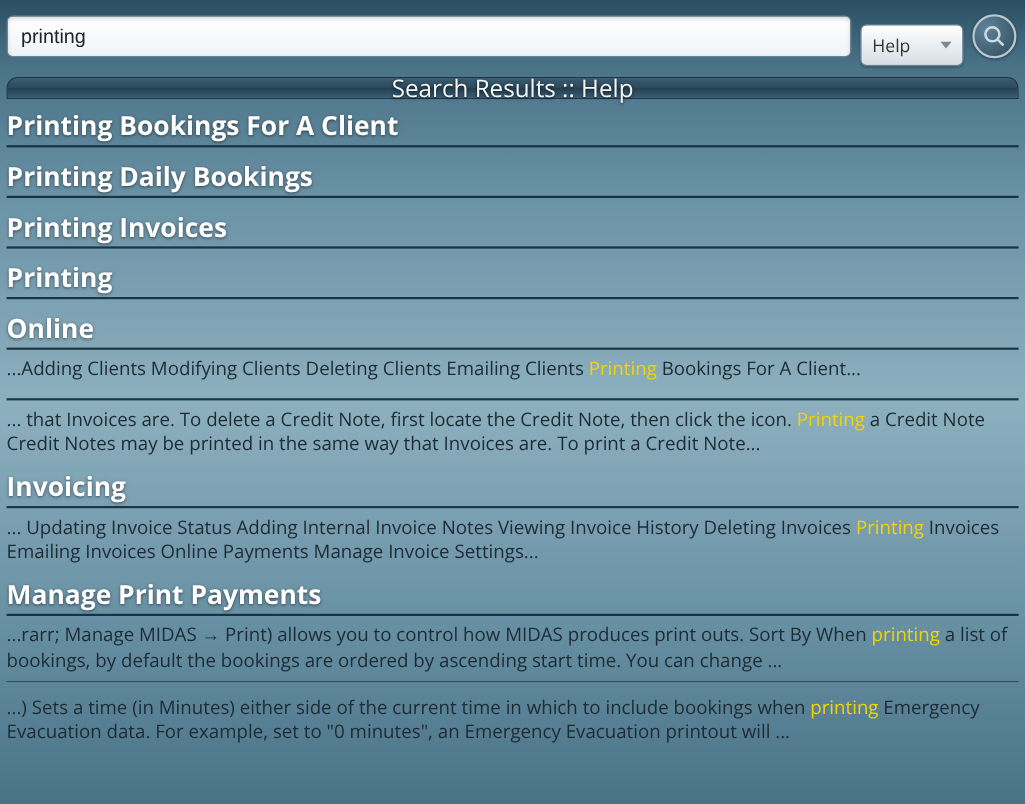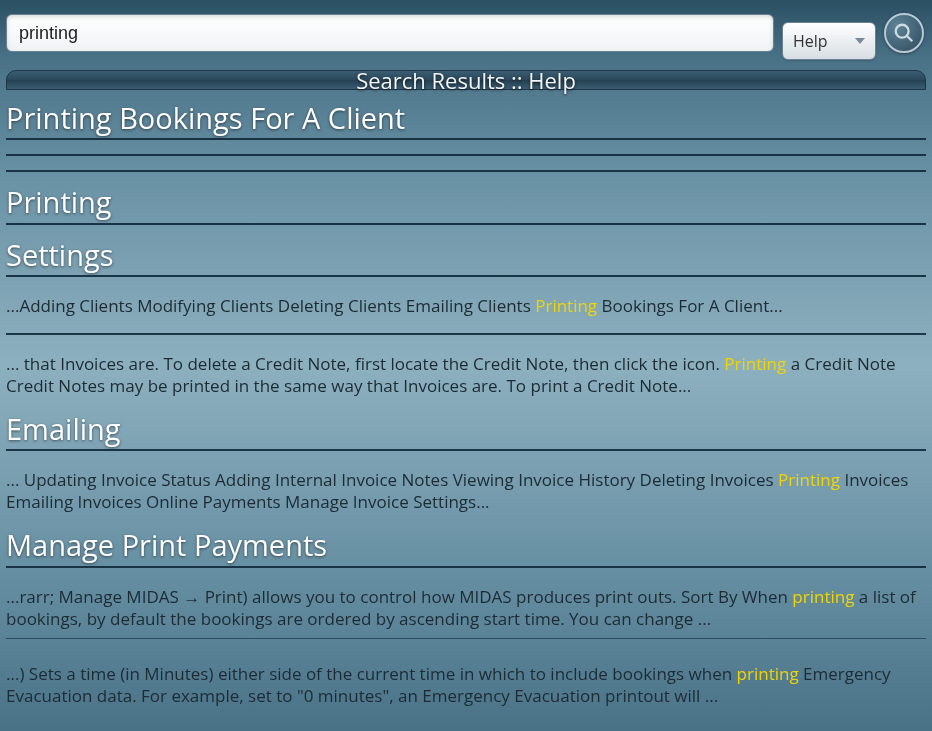--- a/index.html
+++ b/index.html
@@ -85,38 +85,38 @@
   }
 
   
   .results {
     padding: 4px 6px 0 6px;
   }
   .result {
     padding: 6px 0 6px 0;
   }
   .result-title {
-    font-size: 29px;
-    font-weight: 400;
+    font-size: 24px;
+    font-weight: 700;
     color: #ffffff;
     text-shadow: 0 1px 3px rgba(0,0,0,0.55);
     line-height: 1.25;
     cursor: pointer;
   }
   .result-rule {
     border: none;
     border-top: 2px solid #102a3a;
     margin-top: 2px;
     opacity: 0.9;
   }
   .snippet {
     font-size: 17px;
     color: #1c2b34;
     line-height: 1.3;
-    padding: 18px 2px 2px 0;
+    padding: 6px 2px 2px 0;
   }
   .snippet .hl { color: #f2d500; font-weight: 500; }
   .snippet-sep {
     border: none;
     border-top: 1px solid rgba(16,42,58,0.6);
     margin: 6px 0;
   }
 </style>
 </head>
 <body>
@@ -138,40 +138,42 @@
 <div class="titlebar">
   <span>Search Results :: Help</span>
 </div>
 
 <div class="results" id="results">
     <div class="result">
       <div class="result-title">Printing Bookings For A Client</div>
       <hr class="result-rule">
     </div>
     <div class="result">
+      <div class="result-title">Printing Daily Bookings</div>
       <hr class="result-rule">
     </div>
     <div class="result">
+      <div class="result-title">Printing Invoices</div>
       <hr class="result-rule">
     </div>
     <div class="result">
       <div class="result-title">Printing</div>
       <hr class="result-rule">
     </div>
     <div class="result">
-      <div class="result-title">Settings</div>
+      <div class="result-title">Online</div>
       <hr class="result-rule">
       <div class="snippet">...Adding Clients Modifying Clients Deleting Clients Emailing Clients <span class="hl">Printing</span> Bookings For A Client...</div>
     </div>
     <div class="result">
       <hr class="result-rule">
       <div class="snippet">... that Invoices are. To delete a Credit Note, first locate the Credit Note, then click the icon. <span class="hl">Printing</span> a Credit Note Credit Notes may be printed in the same way that Invoices are. To print a Credit Note...</div>
     </div>
     <div class="result">
-      <div class="result-title">Emailing</div>
+      <div class="result-title">Invoicing</div>
       <hr class="result-rule">
       <div class="snippet">... Updating Invoice Status Adding Internal Invoice Notes Viewing Invoice History Deleting Invoices <span class="hl">Printing</span> Invoices Emailing Invoices Online Payments Manage Invoice Settings...</div>
     </div>
     <div class="result">
       <div class="result-title">Manage Print Payments</div>
       <hr class="result-rule">
       <div class="snippet">...rarr; Manage MIDAS → Print) allows you to control how MIDAS produces print outs. Sort By When <span class="hl">printing</span> a list of bookings, by default the bookings are ordered by ascending start time. You can change ...</div>
       <hr class="snippet-sep">
       <div class="snippet">...) Sets a time (in Minutes) either side of the current time in which to include bookings when <span class="hl">printing</span> Emergency Evacuation data. For example, set to "0 minutes", an Emergency Evacuation printout will ...</div>
     </div>

